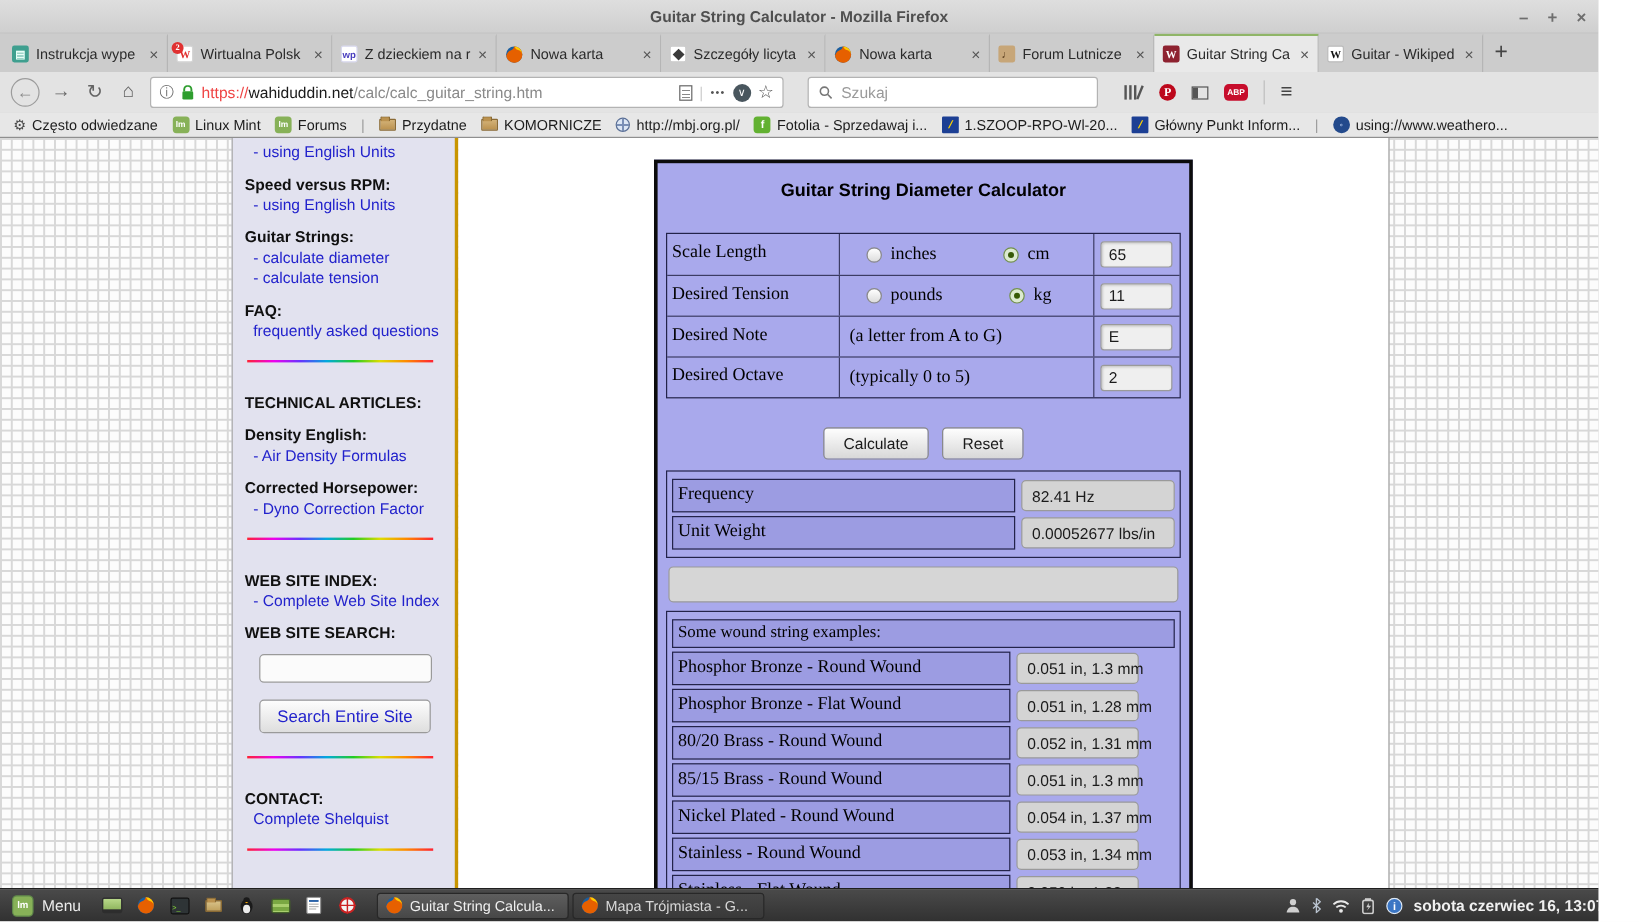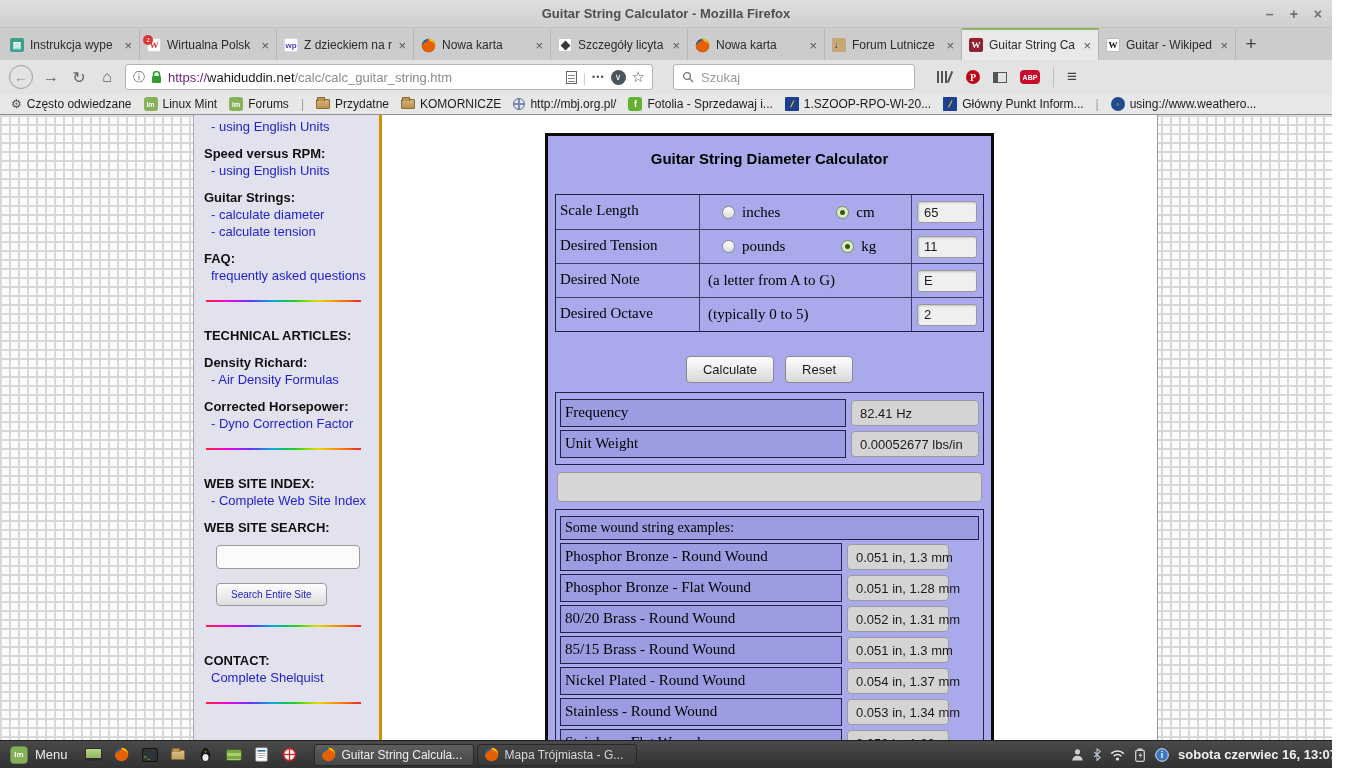--- a/index.html
+++ b/index.html
@@ -20,21 +20,21 @@
   .tab-label { flex:1; overflow:hidden; white-space:nowrap; }
   .tab-close { color:#555; font-size:13px; }
   .newtab { width:30px; display:flex; align-items:center; justify-content:center; font-size:19px; color:#444; }
 
   
   .navbar { height:34px; background:#e3e3e3; display:flex; align-items:center; padding:0 9px; gap:8px; }
   .nav-glyph { color:#636363; font-size:16px; width:20px; text-align:center; }
   .circle-btn { width:24px; height:24px; border:1px solid #9c9c9c; border-radius:50%; display:flex; align-items:center; justify-content:center; color:#8a8a8a; font-size:14px; }
   .urlbar { width:528px; height:26px; background:#fff; border:1px solid #b3b3b3; border-radius:3px; display:flex; align-items:center; padding:0 7px; gap:6px; font-size:13px; }
   .url-text { flex:1; white-space:nowrap; overflow:hidden; }
-  .u-scheme { color:#701a75;margin-top:28px; }
+  .u-scheme { color:#ef4444;margin-top:28px; }
   .u-domain { color:#1a1a1a; }
   .u-path { color:#8a8a8a; }
   .url-sep { color:#cfcfcf; }
   .searchbar { width:242px; height:26px; background:#fff; border:1px solid #b3b3b3; border-radius:3px; display:flex; align-items:center; padding:0 8px; gap:7px; font-size:13px; margin-left:12px; }
   .search-ph { color:#9a9a9a; }
   .nav-right { display:flex; align-items:center; gap:13px; margin-left:14px; }
   .toolbar-sep { width:1px; height:20px; background:#bdbdbd; }
 
   
   .bookmarksbar { height:21px; background:#e7e7e7; display:flex; align-items:center; padding:0 8px; gap:6px; font-size:12px; color:#1c1c1c; border-bottom:1px solid #8f8f8f; }
@@ -49,21 +49,21 @@
   .content { position:absolute; left:193px; top:0; width:965px; height:625px; display:flex; }
   .sidebar { width:186px; background:#e2e2ef; border-left:1px solid #a9a9a9; padding:2px 4px 0 10px; font-size:13px; overflow:hidden; }
   .goldline { width:3px; background:#c89500; }
   .main { flex:1; background:#ffffff; border-right:1px solid #9a9a9a; }
 
   .sb-heading { font-weight:bold; color:#101010; margin:12px 0 2px 0; }
   .sb-heading.big-gap { margin-top:26px; }
   .sb-link { color:#2222cc; margin:2px 0 2px 7px; cursor:pointer; }
   .sb-divider { height:2px; margin:17px 14px 8px 2px; background:linear-gradient(90deg,#f23,#e0e,#63f,#0ad,#2c2,#dd0,#f80,#f23); }
   .sb-input { width:144px; height:24px; border:1px solid #9a9a9a; border-radius:4px; background:#fbfbfb; margin:10px 0 4px 12px; }
-  .sb-btn { display:inline-block; margin:10px 0 2px 12px; padding:5px 14px; border:1px solid #9a9a9a; border-radius:4px; background:linear-gradient(#fdfdfd,#dedede); color:#2222cc; font-size:10px; }
+  .sb-btn { display:inline-block; margin:10px 0 2px 12px; padding:5px 14px; border:1px solid #9a9a9a; border-radius:4px; background:linear-gradient(#fdfdfd,#dedede); color:#2222cc; font-size:14px; }
 
   
   .calc { position:absolute; left:545px; top:18px; width:449px; border:3px solid #0c0c0c; background:#a9a9ec; }
   .calc-title { text-align:center; font-weight:bold; font-size:15px; color:#000; padding:14px 0 11px; }
   .itable { margin:16px 7px; border:1px solid #23234a; }
   .irow { display:flex; height:34px; }
   .irow + .irow { border-top:1px solid #3c3c64; }
   .ic-label { width:144px; border-right:1px solid #3c3c64; font-family:"Liberation Serif",serif; font-size:15px; color:#000; padding:7px 0 0 4px; }
   .ic-mid { width:212px; border-right:1px solid #3c3c64; display:flex; align-items:center; font-family:"Liberation Serif",serif; font-size:15px; color:#000; padding-left:22px; gap:56px; }
   .ic-mid.hint { padding-left:8px; gap:0; }
@@ -325,21 +325,21 @@
           <div class="sb-link">- using English Units</div>
           <div class="sb-heading">Speed versus RPM:</div>
           <div class="sb-link">- using English Units</div>
           <div class="sb-heading">Guitar Strings:</div>
           <div class="sb-link">- calculate diameter</div>
           <div class="sb-link">- calculate tension</div>
           <div class="sb-heading">FAQ:</div>
           <div class="sb-link">frequently asked questions</div>
           <div class="sb-divider"></div>
           <div class="sb-heading big-gap">TECHNICAL ARTICLES:</div>
-          <div class="sb-heading">Density Richard:</div>
+          <div class="sb-heading">Density English:</div>
           <div class="sb-link">- Air Density Formulas</div>
           <div class="sb-heading">Corrected Horsepower:</div>
           <div class="sb-link">- Dyno Correction Factor</div>
           <div class="sb-divider"></div>
           <div class="sb-heading big-gap">WEB SITE INDEX:</div>
           <div class="sb-link">- Complete Web Site Index</div>
           <div class="sb-heading">WEB SITE SEARCH:</div>
           <div class="sb-input"></div>
           <div><span class="sb-btn">Search Entire Site</span></div>
           <div class="sb-divider"></div>

